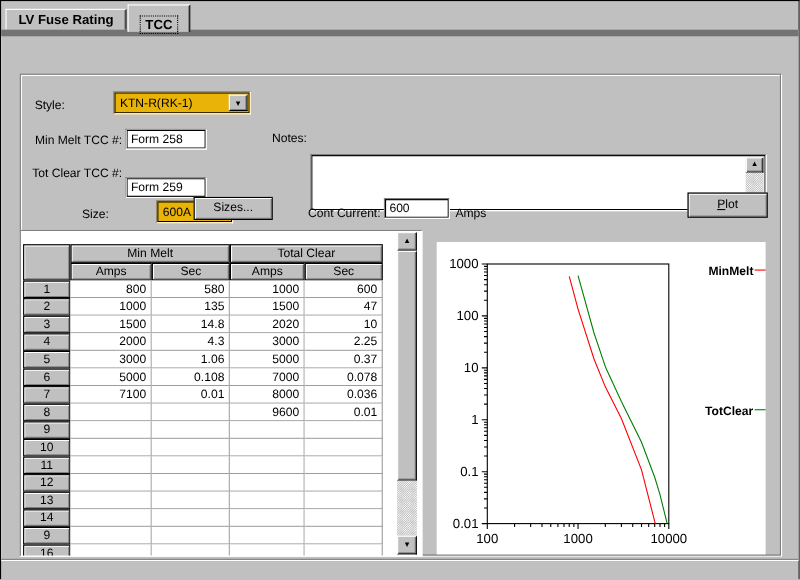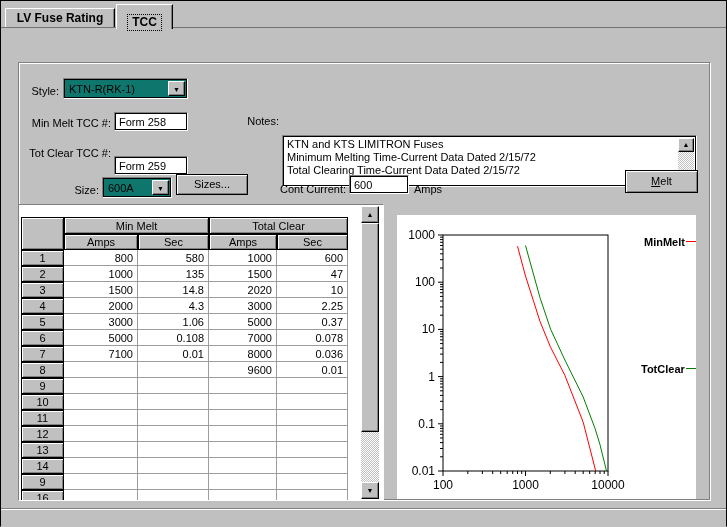--- a/index.html
+++ b/index.html
@@ -11,34 +11,34 @@
   
   .tab { position:absolute; background:#c0c0c0; font-weight:bold; font-size:12px;
          border-top:1px solid #fff; border-left:1px solid #fff; border-right:1px solid #000;
          box-shadow:inset -1px 0 0 #808080; text-align:center; cursor:default; z-index:3; }
   .tab-lv { left:4px; top:7px; width:110px; height:20px; line-height:19px; z-index:1; }
   .tab-tcc { left:115px; top:3px; width:57px; height:25px; padding-top:9px; }
   .tab-tcc .focus { display:inline-block; border:1px dotted #000; padding:0 4px 1px 4px; }
 
   
   .page { position:absolute; left:0; top:26px; width:727px; height:482px; background:#c0c0c0;
-          border-top:1px solid #737373; border-bottom:1px solid #808080;
+          border-top:6px solid #737373; border-bottom:1px solid #808080;
           box-shadow:0 1px 0 #fff; z-index:2; }
 
   .panel-etched { position:absolute; left:17px; top:34px; width:692px; height:438px;
           border:1px solid #808080; box-shadow:inset 1px 1px 0 #fff, 1px 1px 0 #fff; }
 
   
   .lbl { position:absolute; height:14px; line-height:14px; }
   .r { text-align:right; }
   .tfield { position:absolute; background:#fff; border:1px solid;
             border-color:#808080 #fff #fff #808080; box-shadow:inset 0 0 0 1px #000;
             padding:3px 0 0 4px; line-height:12px; overflow:hidden; }
-  .combo { position:absolute; background:#0f766e; border:1px solid;
-           border-color:#808080 #fff #fff #808080; box-shadow:inset 0 0 0 1px #000; }
+  .combo { position:absolute; background:#eab308; border:1px solid;
+           border-color:#808080 #fff #fff #808080; box-shadow:inset 0 0 0 1px #000;margin-left:40px; }
   .combo .val { position:absolute; left:5px; top:4px; line-height:12px; }
   .combo .drop { position:absolute; right:2px; top:2px; bottom:2px; width:17px;
            background:#c0c0c0; border:1px solid; border-color:#fff #000 #000 #fff;
            box-shadow:inset -1px -1px 0 #808080; text-align:center; }
   .combo .drop span { font-size:7px; line-height:15px; }
   .btn95 { position:absolute; background:#c0c0c0; border:1px solid #000;
            box-shadow:inset 1px 1px 0 #fff, inset -1px -1px 0 #808080;
            text-align:center; font-size:11px; cursor:default; }
   .btn95 .t { display:inline-block; }
   .plot-label::first-letter { text-decoration:underline; }
@@ -102,23 +102,20 @@
     </div>
 
     <div class="lbl r" style="left:18px;top:88px;width:92px">Min Melt TCC #:</div>
     <div class="tfield" style="left:113px;top:84px;width:74px;height:19px">Form 258</div>
 
     <div class="lbl r" style="left:18px;top:118px;width:92px">Tot Clear TCC #:</div>
     <div class="tfield" style="left:113px;top:128px;width:74px;height:19px">Form 259</div>
 
     <div class="lbl r" style="left:238px;top:86px;width:40px">Notes:</div>
     <div class="tfield notes">
-      <div class="txt">KTN and KTS LIMITRON Fuses
-Minimum Melting Time-Current Data Dated 2/15/72
-Total Clearing Time-Current Data Dated 2/15/72</div>
       <div class="vsb" style="right:2px;top:2px;width:16px;height:48px">
         <div class="sbtn" style="top:0;height:14px">
             <span>▲</span>
           </div>
         <div class="dither" style="top:14px;height:20px"></div>
         <div class="sbtn" style="top:34px;height:14px">
             <span>▼</span>
           </div>
       </div>
     </div>
@@ -127,21 +124,21 @@
     <div class="combo" style="left:101px;top:149px;width:70px;height:21px">
       <span class="val">600A</span>
       <span class="drop"><span>▼</span></span>
     </div>
     <div class="btn95" style="left:175px;top:146px;width:72px;height:21px;line-height:19px"><span class="t">Sizes...</span></div>
 
     <div class="lbl r" style="left:253px;top:154px;width:92px">Cont Current:</div>
     <div class="tfield" style="left:348px;top:147px;width:60px;height:19px">600</div>
     <div class="lbl" style="left:413px;top:154px;width:40px">Amps</div>
 
-    <div class="btn95" style="left:624px;top:142px;width:73px;height:23px;line-height:21px"><span class="t plot-label">Melt</span></div>
+    <div class="btn95" style="left:624px;top:142px;width:73px;height:23px;line-height:21px"><span class="t plot-label">Plot</span></div>
 
     <div class="gridbox">
       <table class="grid">
         <colgroup>
             <col style="width:43px">
             <col style="width:74px">
             <col style="width:71px">
                   <col style="width:68px">
             <col style="width:71px">
           </colgroup>

